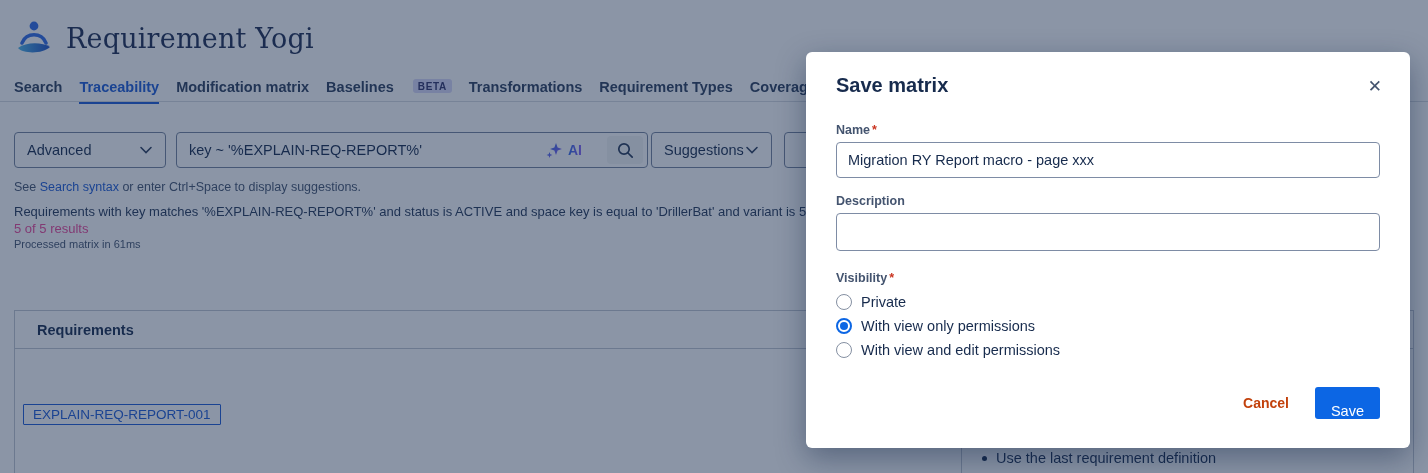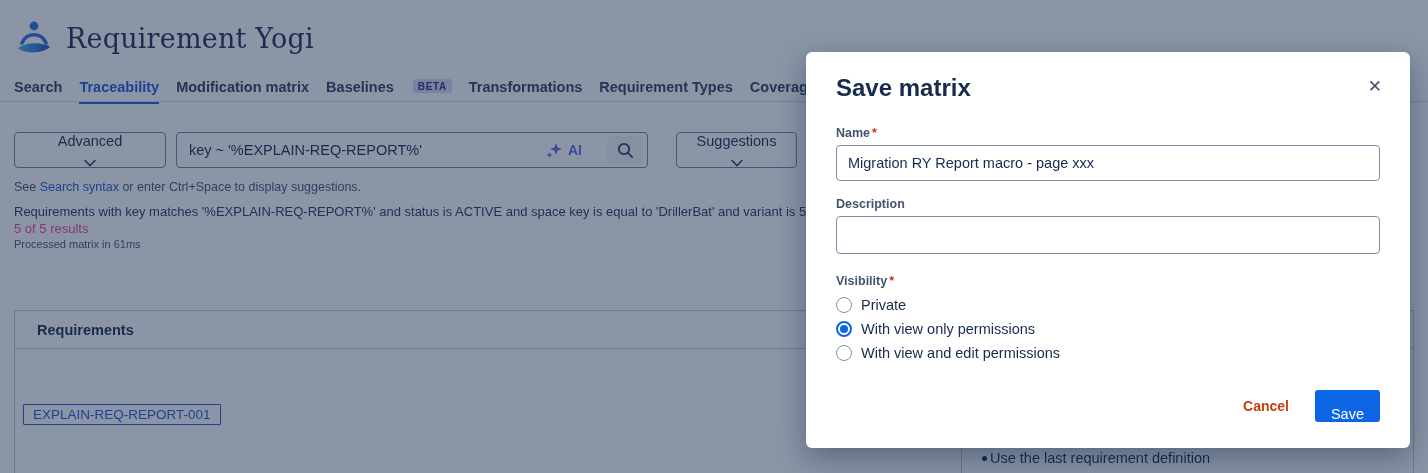--- a/index.html
+++ b/index.html
@@ -14,48 +14,48 @@
   .logo-word { font-family:"DejaVu Serif", serif; font-size:27px; font-weight:500; color:#1E2D52; letter-spacing:0.2px; }
 
   .nav { position:absolute; left:14px; top:79px; display:flex; gap:17px; align-items:flex-start; }
   .nav-item { font-size:14.5px; font-weight:600; color:#2C3E5D; padding-bottom:6px; cursor:pointer; white-space:nowrap; }
   .nav-item.active { color:#1D5BD6; border-bottom:3px solid #1D5BD6; }
   .beta-badge { display:inline-block; margin-left:19px; font-size:10px; font-weight:700; letter-spacing:0.6px; padding:2px 5px 1px; border-radius:3px; background:#D9D8F8; color:#30336B; transform:translateY(-2px); }
   .nav-divider { position:absolute; left:0; right:0; top:101px; height:1px; background:#D6DAE1; }
 
   .controls { position:absolute; left:14px; top:132px; display:flex; align-items:center; }
   .ctl-btn { height:36px; border:1px solid #75839C; border-radius:4px; background:transparent; display:flex; align-items:center; justify-content:space-between; padding:0 12px; font-size:14.5px; color:#172B4D; }
-  .advanced-btn { width:152px;flex-direction:column; }
+  .advanced-btn { width:152px; }
   .search-group { margin-left:10px; width:472px; height:36px; border:1px solid #75839C; border-radius:4px; display:flex; align-items:center;gap:17px; }
   .query-input { flex:1; min-width:0; border:none; outline:none; background:transparent; font-size:14.5px; color:#172B4D; padding:0 12px; font-family:"Liberation Sans", sans-serif; }
   .ai-btn { display:flex; align-items:center; gap:5px; margin-right:8px; cursor:pointer; }
   .ai-label { font-size:14px; font-weight:700; background:linear-gradient(90deg,#2E6BE6,#8B5CF6); -webkit-background-clip:text; background-clip:text; color:transparent; }
   .search-btn { width:36px; height:28px; margin-right:4px; border:none; border-radius:4px; background:rgba(9,30,66,0.05); display:flex; align-items:center; justify-content:center; cursor:pointer; }
-  .suggestions-btn { margin-left:28px; width:121px;flex-direction:column; }
+  .suggestions-btn { margin-left:3px; width:121px; }
   .partial-btn { margin-left:12px; width:40px; height:36px; border:1px solid #75839C; border-radius:4px; background:transparent; }
 
   .help-line { position:absolute; left:14px; top:180px; font-size:12.5px; color:#44546F; }
   .help-line a { color:#1D5BD6; text-decoration:none; }
   .summary-line { position:absolute; left:14px; top:204px; font-size:13px; color:#253858; width:800px; white-space:nowrap; overflow:hidden; }
   .results-line { position:absolute; left:14px; top:221px; font-size:13px; color:#ec4899; }
   .processed-line { position:absolute; left:14px; top:238px; font-size:11px; color:#44546F; }
 
   .req-table { position:absolute; left:14px; top:310px; width:1400px; height:164px; border:1px solid #C1C7D0; background:#fff; }
   .req-thead { height:38px; border-bottom:1px solid #C1C7D0; display:flex; align-items:center; padding-left:22px; font-size:14.5px; font-weight:700; color:#172B4D; }
   .col-divider { position:absolute; left:946px; top:0; bottom:0; width:1px; background:#C1C7D0; }
   .req-pill { position:absolute; left:8px; top:93px; display:inline-block; font-size:13.5px; color:#1D5BD6; border:1px solid #1D5BD6; border-radius:1px; padding:2px 9px; background:transparent; cursor:pointer; }
-  .bullet-item { position:absolute; left:967px; top:139px; display:flex; align-items:center; gap:3px; font-size:14.5px; color:#172B4D; }
+  .bullet-item { position:absolute; left:967px; top:139px; display:flex; align-items:center; gap:9px; font-size:14.5px; color:#172B4D; }
   .bullet-dot { width:5px; height:5px; border-radius:50%; background:#172B4D; }
 
   
   .overlay { position:absolute; inset:0; background:rgba(23,43,77,0.5); }
 
   .modal { position:absolute; left:806px; top:52px; width:604px; height:396px; background:#fff; border-radius:6px; box-shadow:0 10px 30px rgba(9,30,66,0.4); padding:22px 30px 24px; }
   .modal-header { display:flex; justify-content:space-between; align-items:flex-start; margin-bottom:24px; }
-  .modal-title { font-size:24px; font-weight:600; color:#172B4D; }
+  .modal-title { font-size:20px; font-weight:600; color:#172B4D; }
   .close-btn { border:none; background:none; font-size:17px; line-height:1; color:#44546F; cursor:pointer; padding:4px; margin-right:-6px; }
 
   .field-label { font-size:12.5px; font-weight:600; color:#44546F; margin-bottom:5px; }
   .req-mark { color:#CA3521; margin-left:2px; }
   .text-input, .textarea-input { width:100%; border:1px solid #7E8CA5; border-radius:4px; font-size:14.5px; color:#172B4D; padding:0 11px; font-family:"Liberation Sans", sans-serif; background:#fff; }
   .text-input { height:36px; }
   .textarea-input { height:38px; resize:none; padding-top:8px; }
   .mt { margin-top:16px; }
 
   .radio-group { margin-top:2px; }

